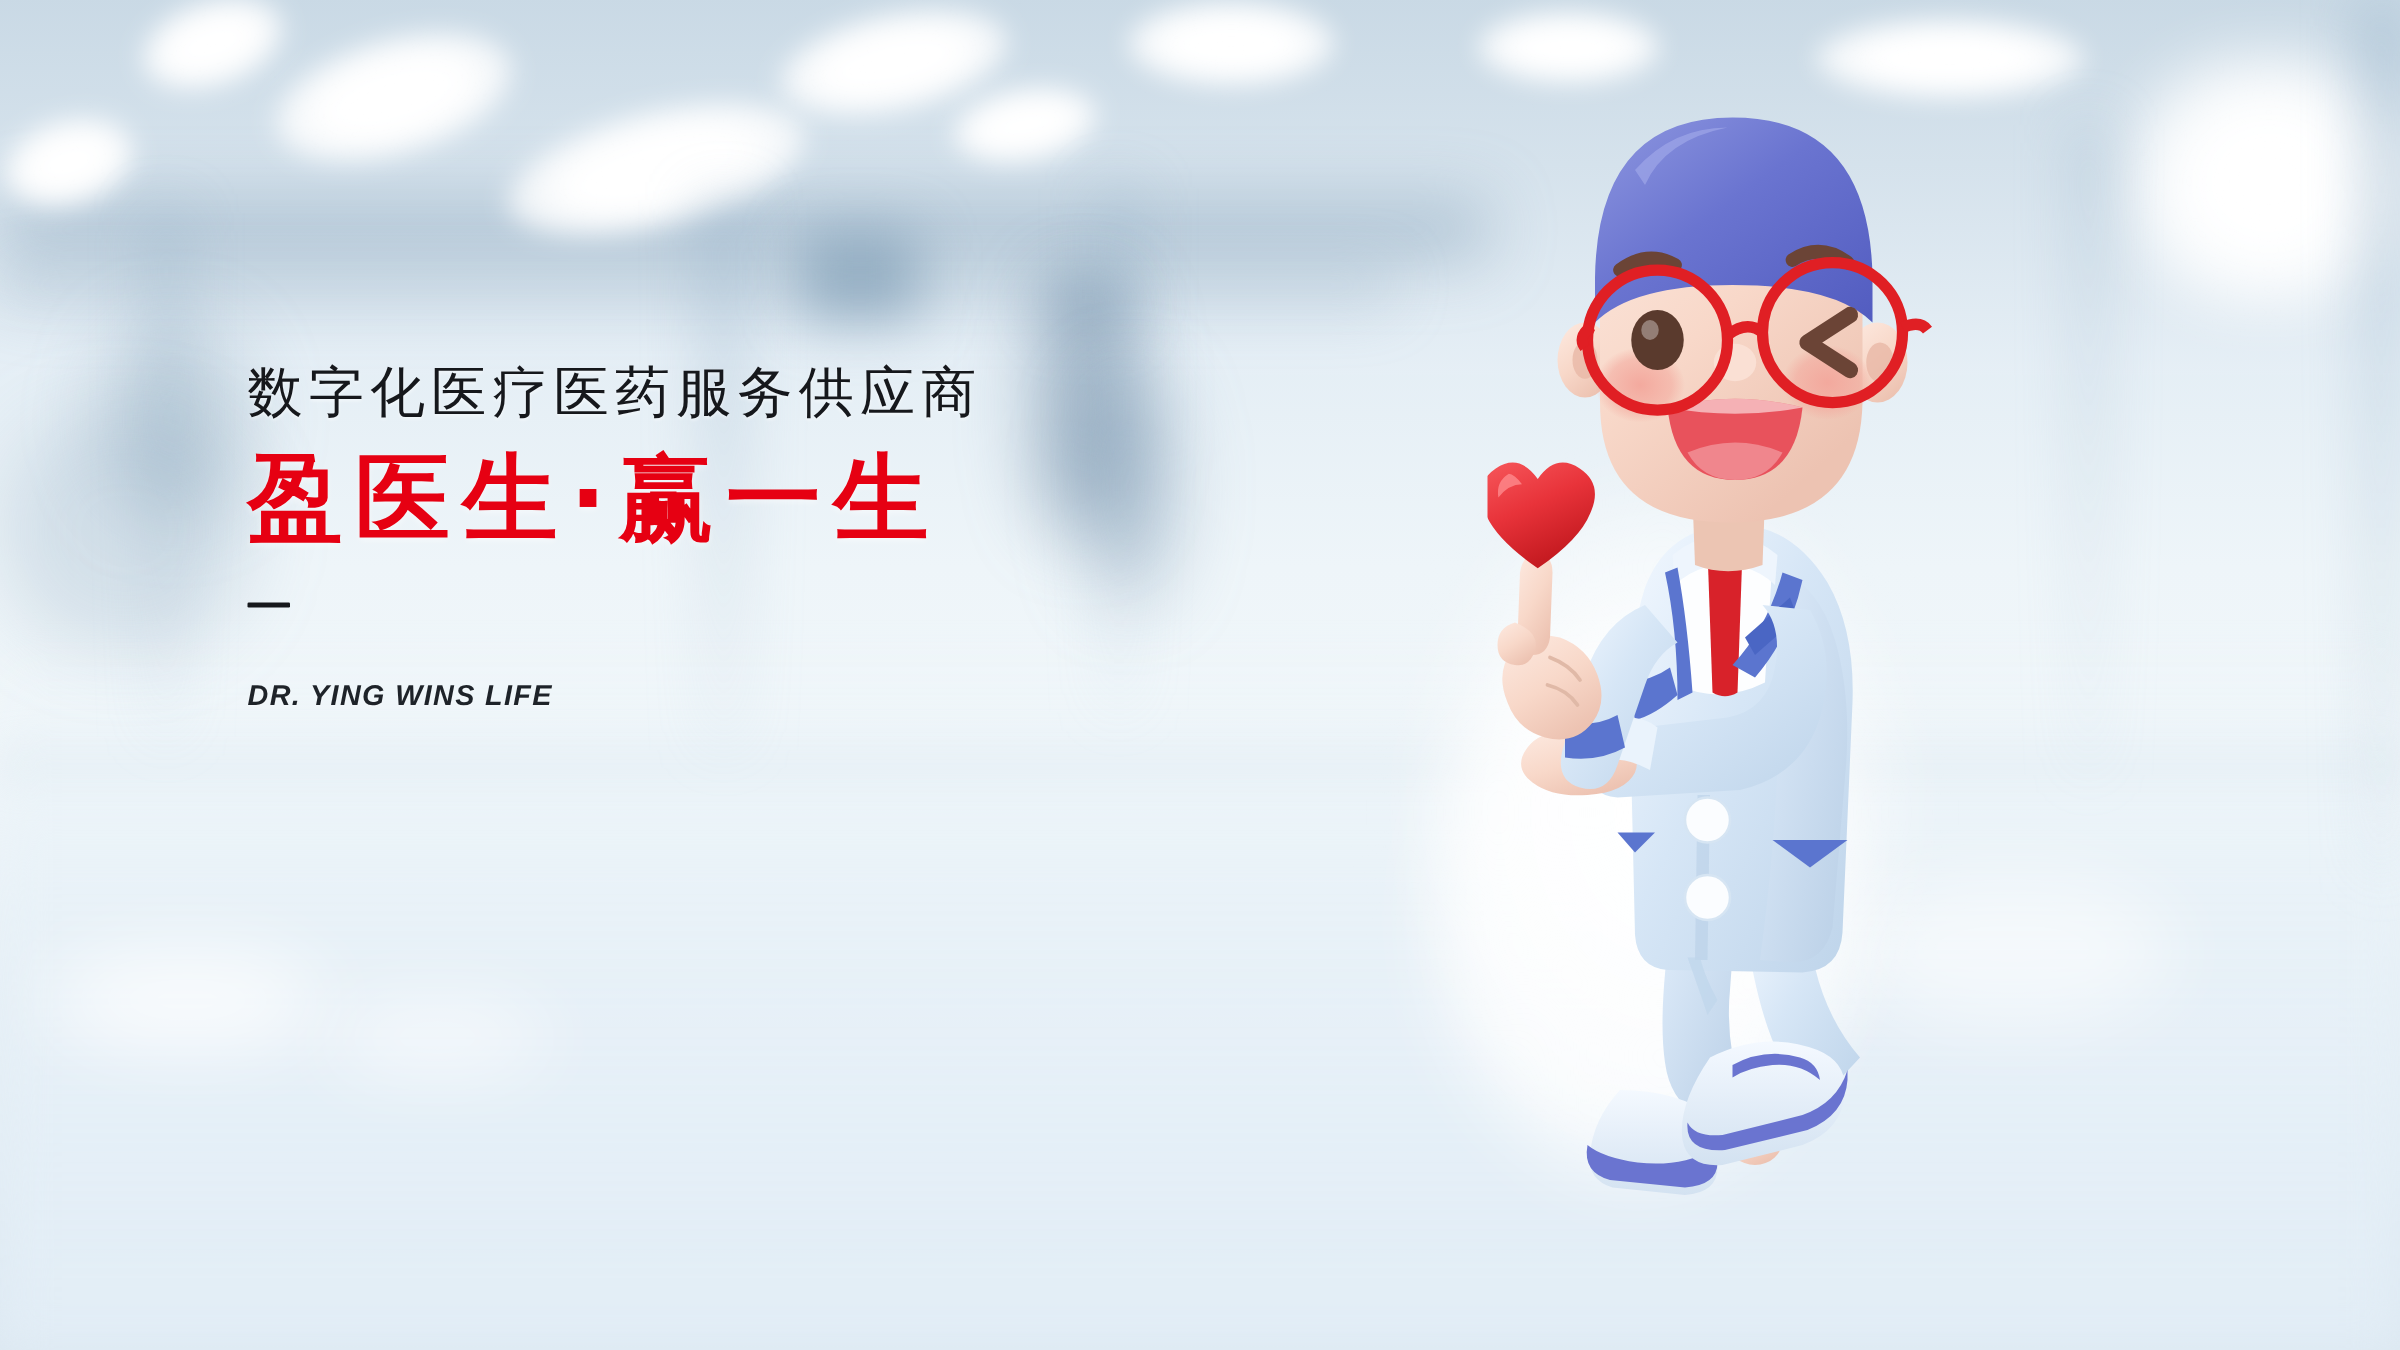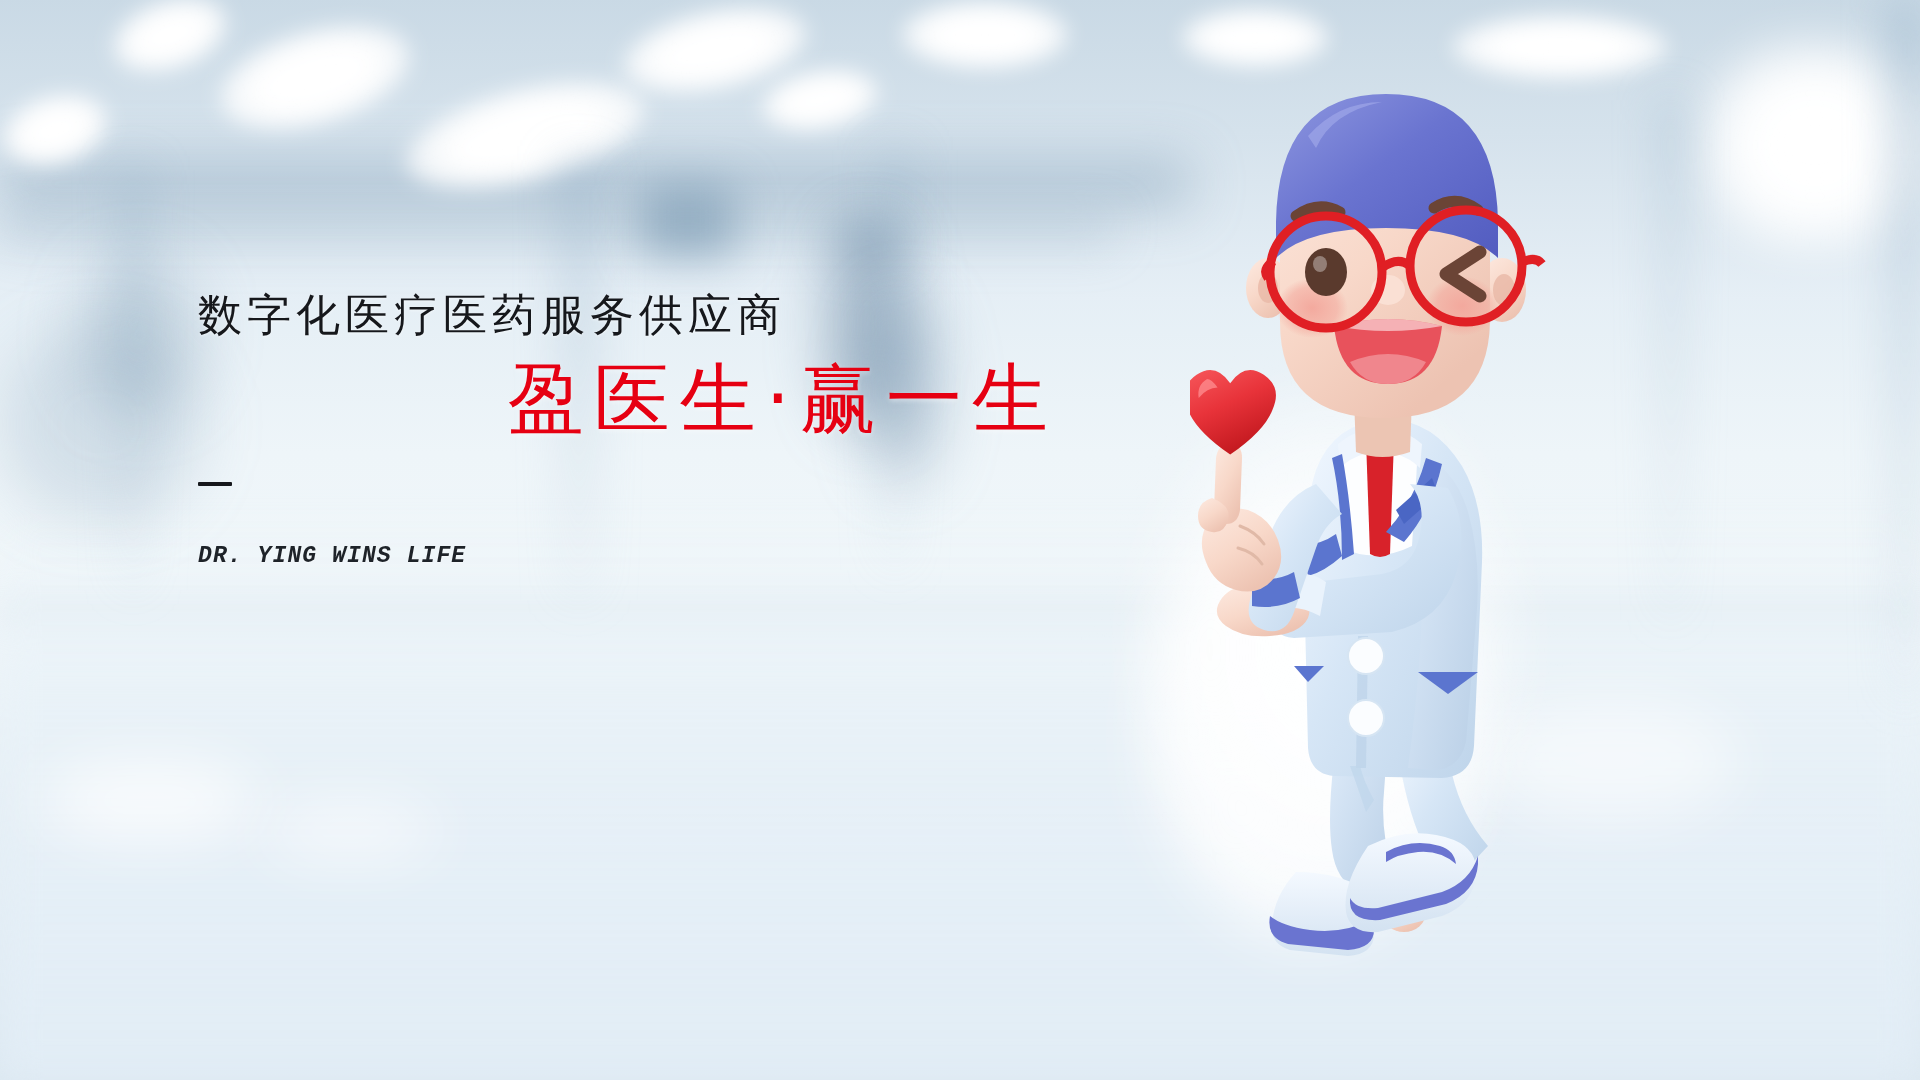--- a/index.html
+++ b/index.html
@@ -78,33 +78,32 @@
 
   .subhead {
     font-size:44px; line-height:1.15; letter-spacing:5px;
     color:#16181c; font-weight:400;
     font-family:"DejaVu Sans","Liberation Sans", sans-serif;
     text-shadow:0 1px 3px rgba(255,255,255,.55);
   }
   .headline {
     margin-top:16px;
     font-size:76px; line-height:1.1; letter-spacing:10px;
-    color:#e60012; font-weight:400;
+    color:#e60012; font-weight:700;
     font-family:"DejaVu Sans","Liberation Sans", sans-serif;
     text-shadow:0 2px 5px rgba(255,255,255,.45);
-    text-align:right;
   }
   .rule {
     margin-top:42px; width:34px; height:4px; background:#16181c; border-radius:1px;
   }
   .en {
     margin-top:52px;
     font-size:23px; line-height:1.62; letter-spacing:1.1px;
     font-style:italic; font-weight:700; color:#1e2329;
-    font-family:Liberation Mono, monospace;
+    font-family:Liberation Sans, sans-serif;
     text-shadow:0 1px 2px rgba(255,255,255,.5);
   }
 
   
   #mascot { position:absolute; left:1190px; top:40px; width:430px; height:1010px; }
   #mascot > * { position:absolute; }
 
   .glow {
     left:-70px; top:330px; width:420px; height:560px; border-radius:50%;
     background:radial-gradient(ellipse at center, rgba(255,255,255,.95) 0%, rgba(255,255,255,.6) 45%, rgba(255,255,255,0) 72%);

